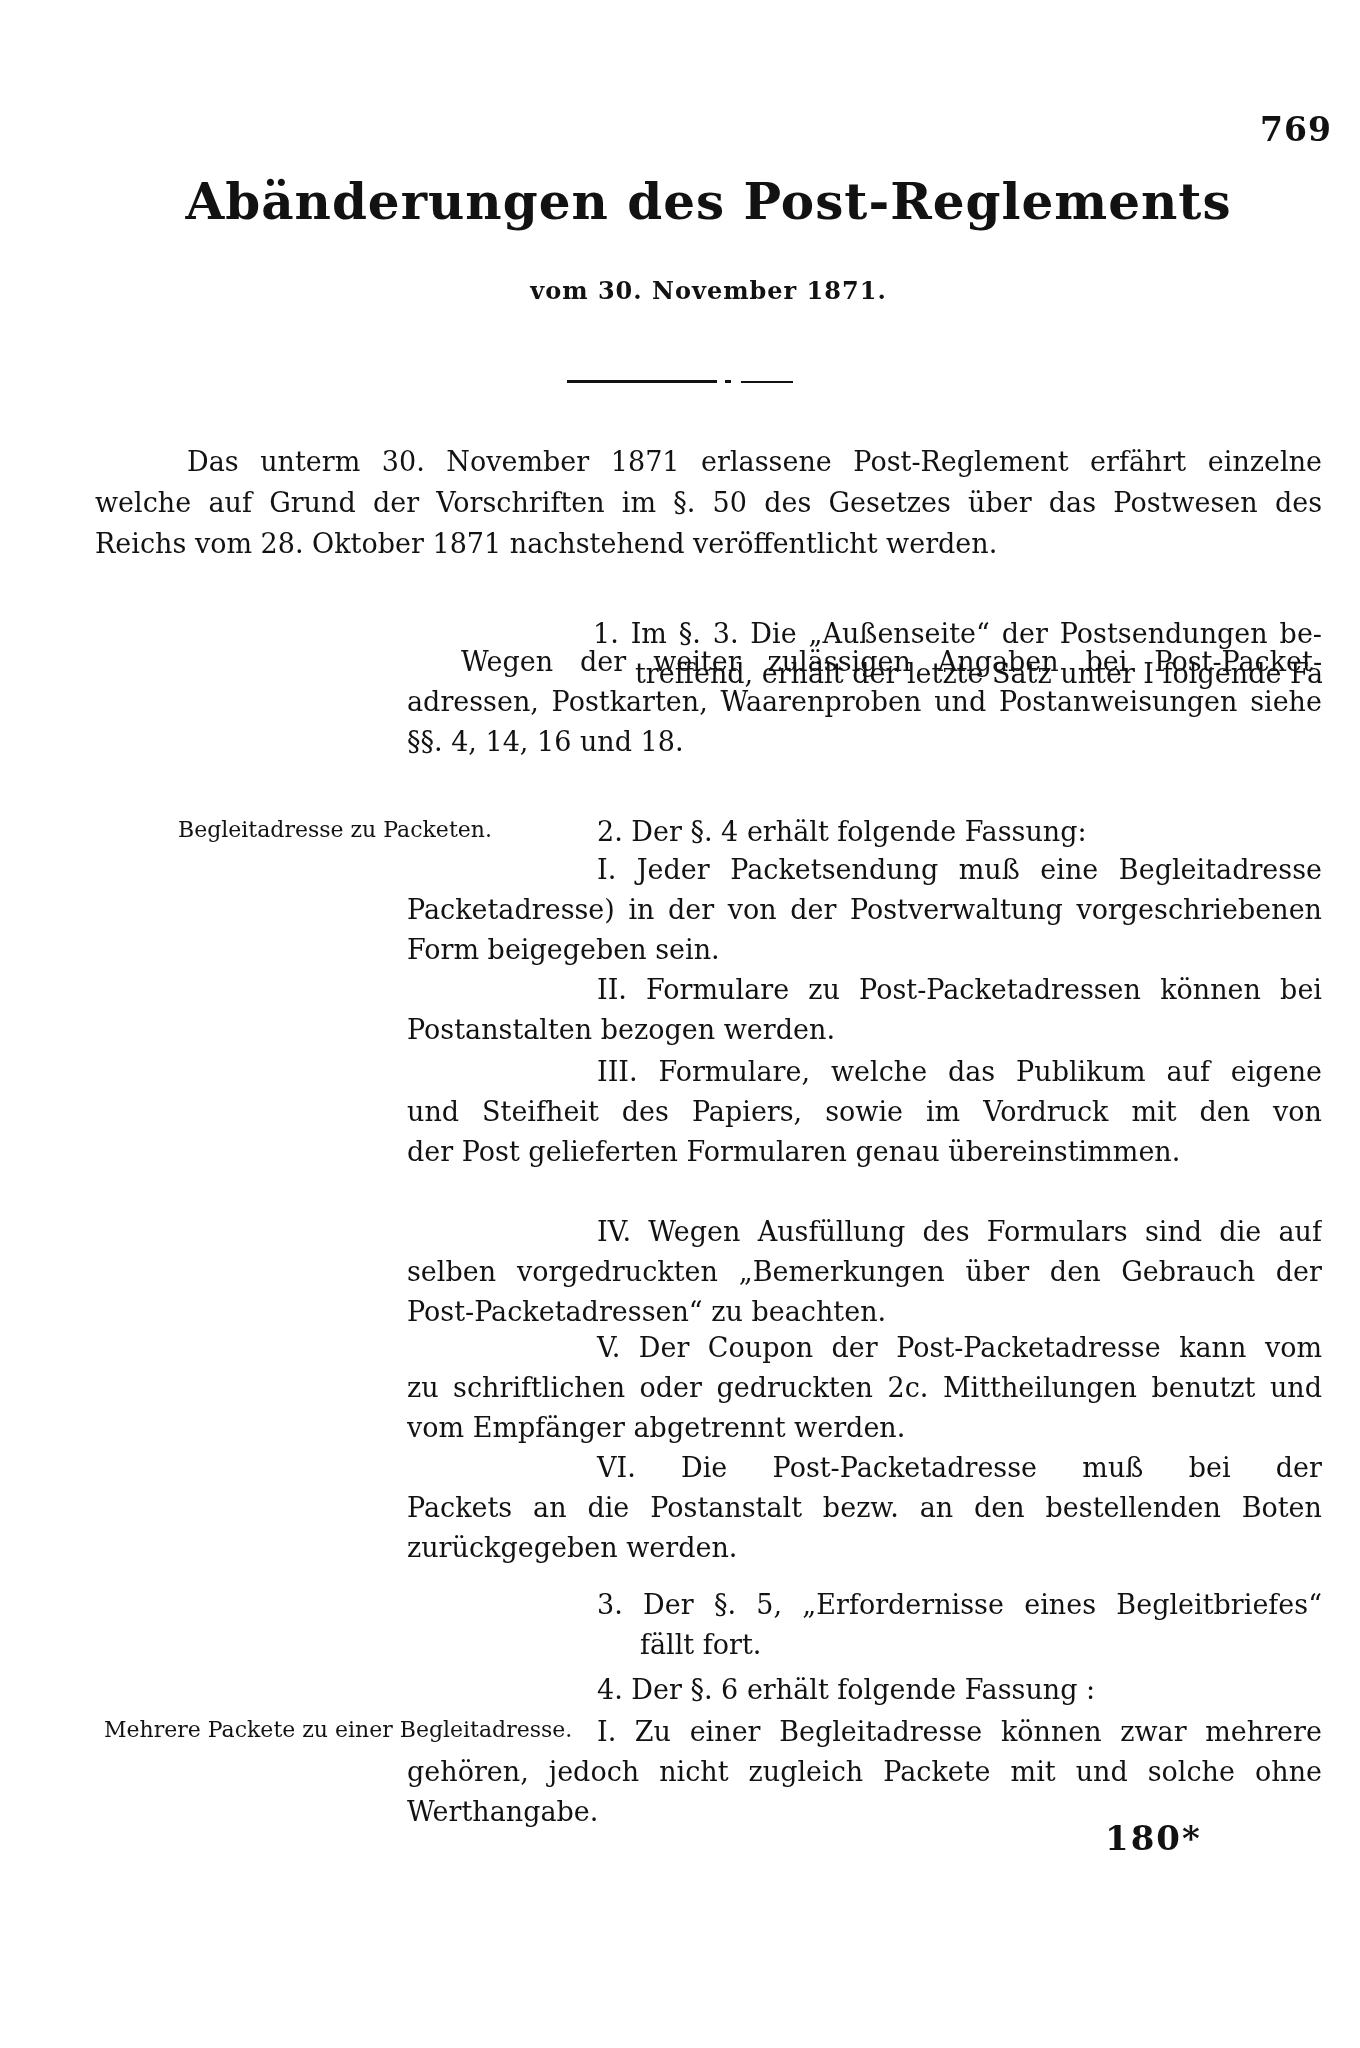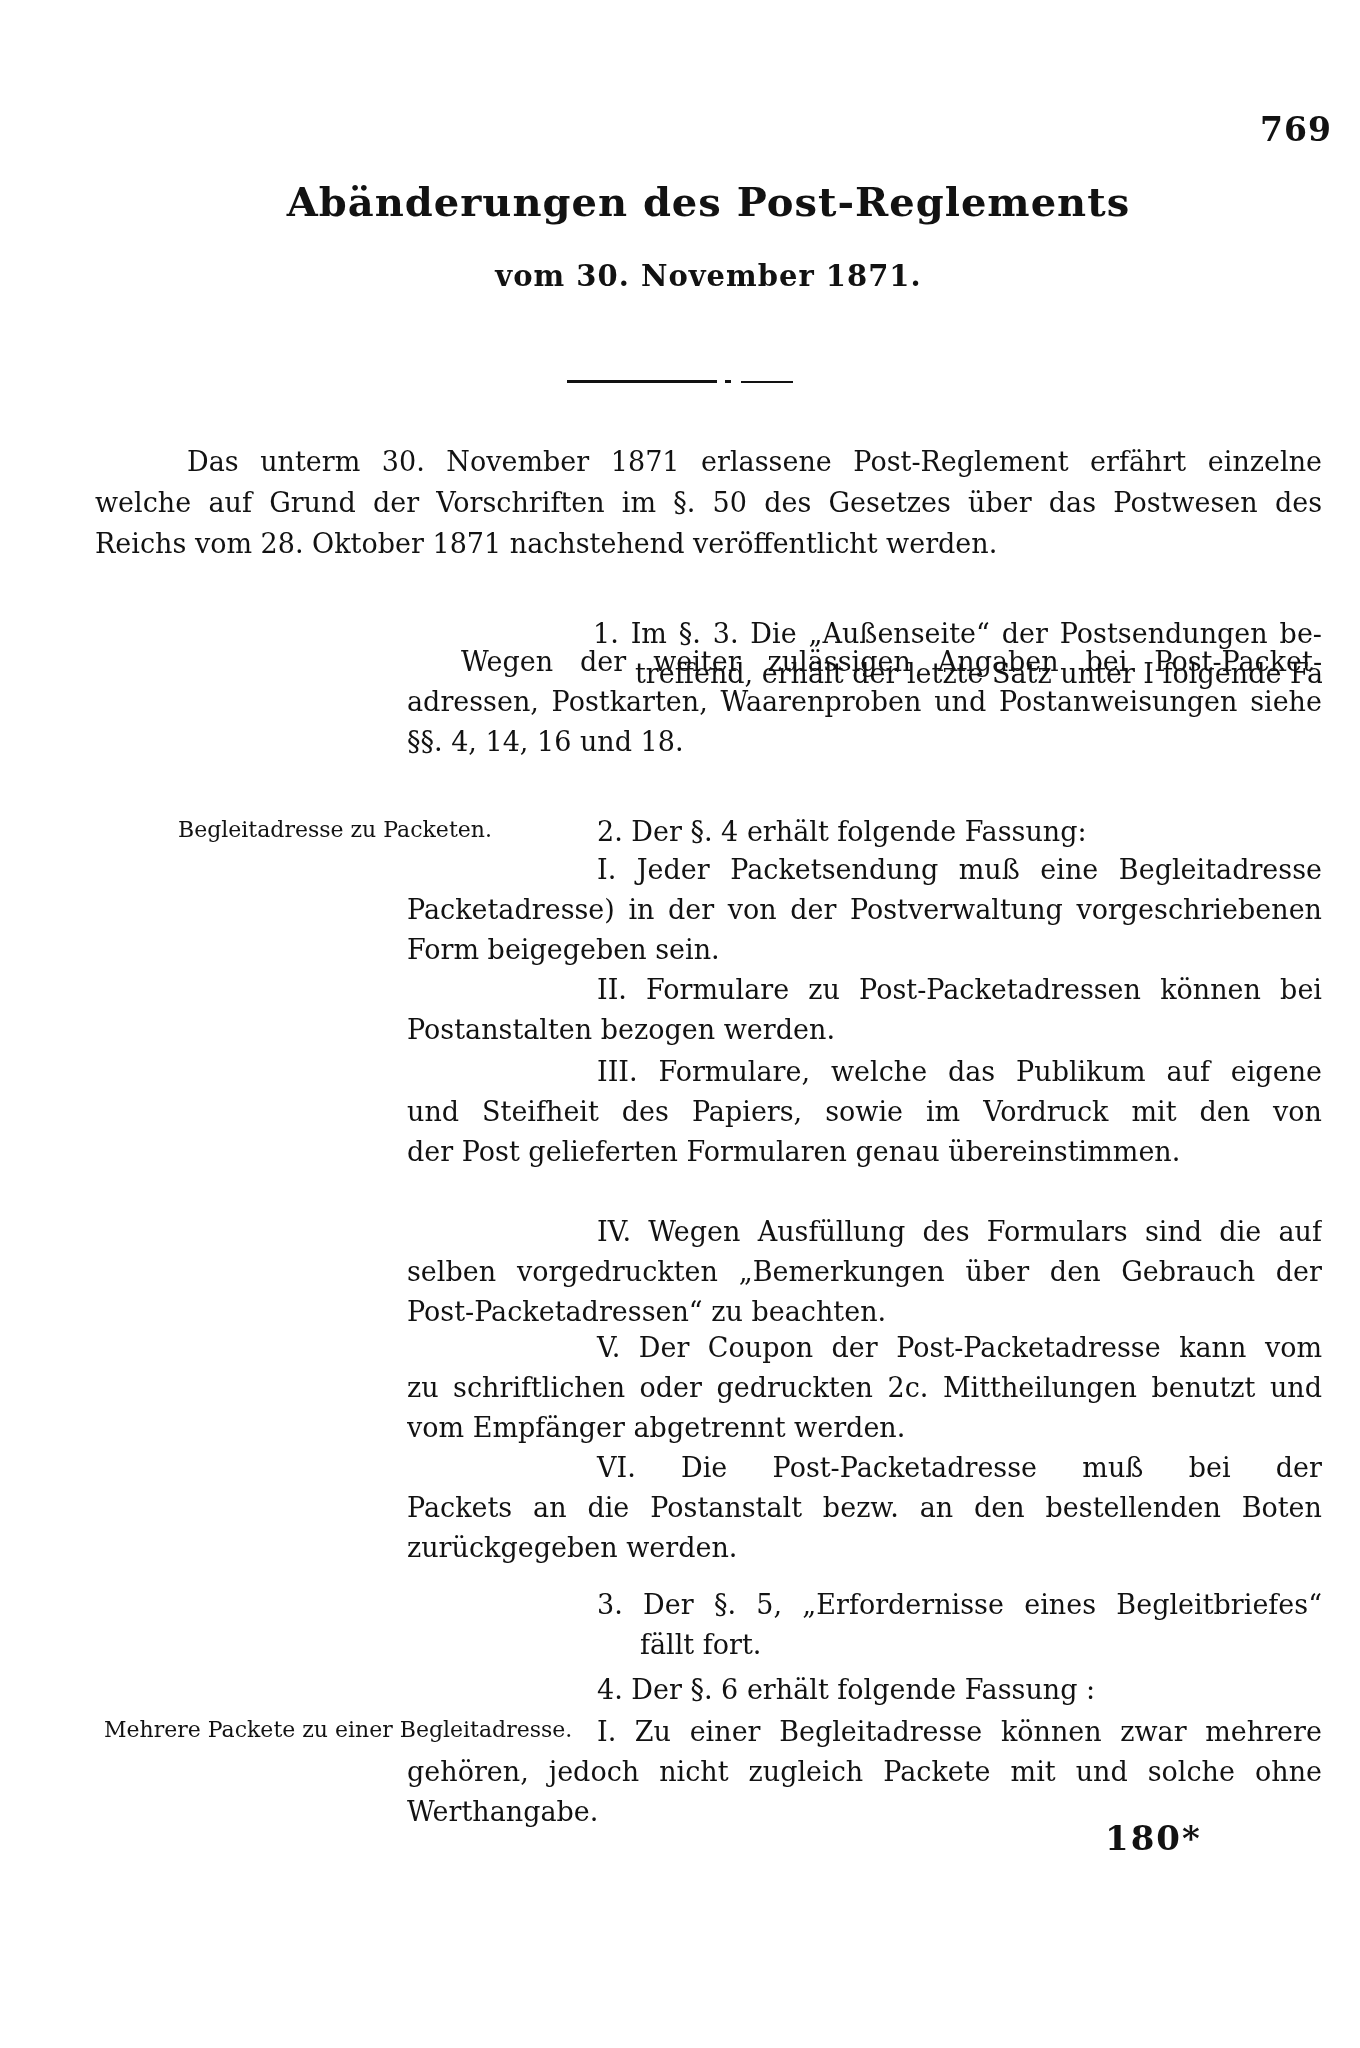--- a/index.html
+++ b/index.html
@@ -29,31 +29,31 @@
     left: 95px;
     width: 1227px;
     top: 0;
     text-align: center;
   }
   .title {
     position: absolute;
     top: 172px;
     left: 0; right: 0;
     margin: 0;
-    font-size: 40px;
+    font-size: 50px;
     line-height: 60px;
     font-weight: bold;
     letter-spacing: 1px;
   }
   .subtitle {
     position: absolute;
     top: 256px;
     left: 0; right: 0;
-    margin: 0;
-    font-size: 29px;
+    margin: 15px;
+    font-size: 24px;
     line-height: 40px;
     font-weight: bold;
     letter-spacing: 1px;
   }
 
   
   .divider {
     position: absolute;
     top: 371px;
     left: 0; right: 0;

